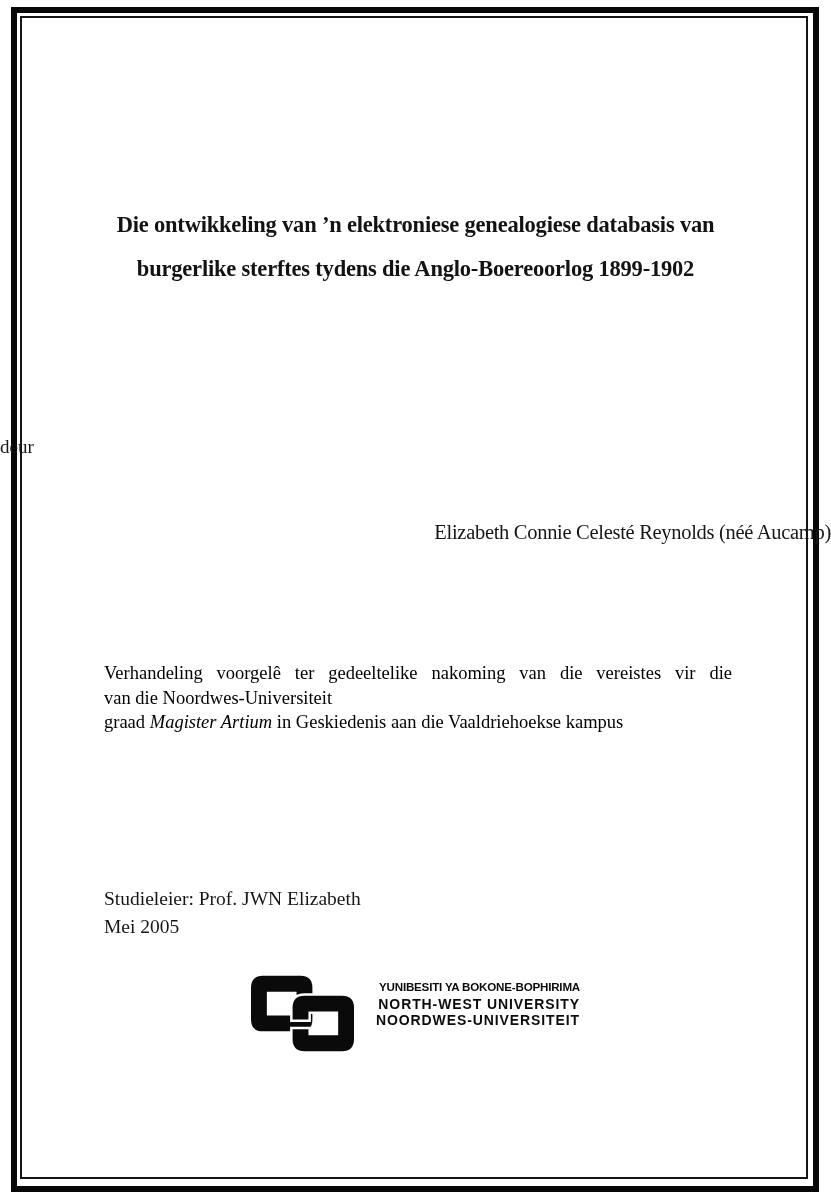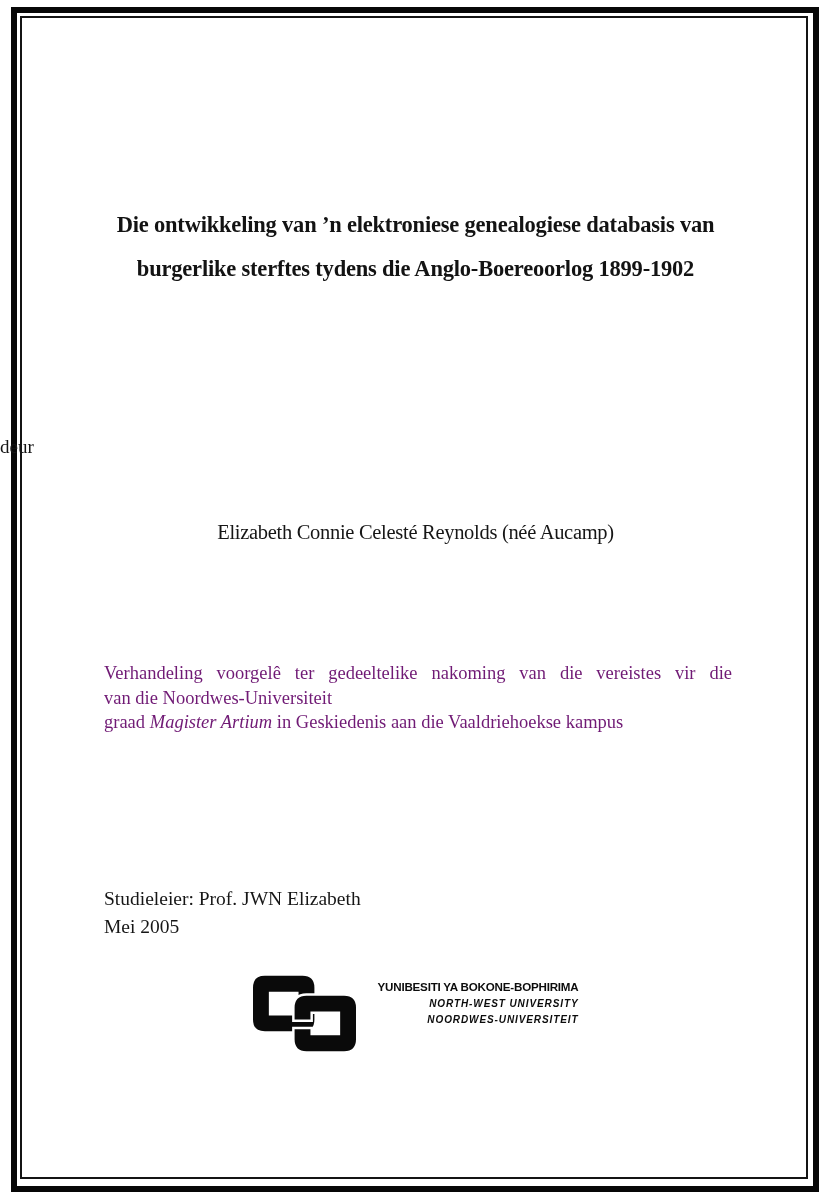--- a/index.html
+++ b/index.html
@@ -27,47 +27,47 @@
   }
   .title .tline { display: block; }
 
   .byline {
     position: absolute; top: 434px; left: 0; right: 0;
     font-size: 19px; line-height: 26px;
   }
 
   .author {
     position: absolute; top: 517px; left: 0; right: 0;
-    text-align: center; font-size: 20.5px; line-height: 30px; letter-spacing: -0.3px;
+    text-align: right; font-size: 20.5px; line-height: 30px; letter-spacing: -0.3px;
   }
 
   .submission {
     position: absolute; top: 661px; left: 104px; width: 628px;
-    font-size: 18.5px; line-height: 24.5px; color: #701a75;
+    font-size: 18.5px; line-height: 24.5px; color: #000000;
   }
   .submission .just { text-align: justify; text-align-last: justify; }
   .submission em { font-style: italic; }
 
   .supervisor-block {
     position: absolute; top: 885px; left: 104px;
     font-size: 19.5px; line-height: 28px;
   }
 
   .logo {
     position: absolute; top: 975px; left: 0; right: 0;
     display: flex; justify-content: center; align-items: flex-start; gap: 22px;
   }
   .logo-mark { width: 103px; height: 77px; flex: none; display: block; }
   .logo-text {
     margin-top: 4px; text-align: right;
     font-family: "Liberation Sans", "DejaVu Sans", sans-serif;
     font-weight: 700; color: #0c0c0c; white-space: nowrap;
   }
   .logo-line-1 { font-size: 11.6px; line-height: 16.5px; letter-spacing: -0.2px; }
-  .logo-line-2, .logo-line-3 { font-size: 10px; line-height: 16.5px; letter-spacing: 0.9px; font-style: italic; }
+  .logo-line-2, .logo-line-3 { font-size: 14px; line-height: 16.5px; letter-spacing: 0.9px; }
 </style>
 </head>
 <body>
 
 <div class="page">
 
   <div class="frame-outer"></div>
   <div class="frame-inner"></div>
 
   <h1 class="title">

